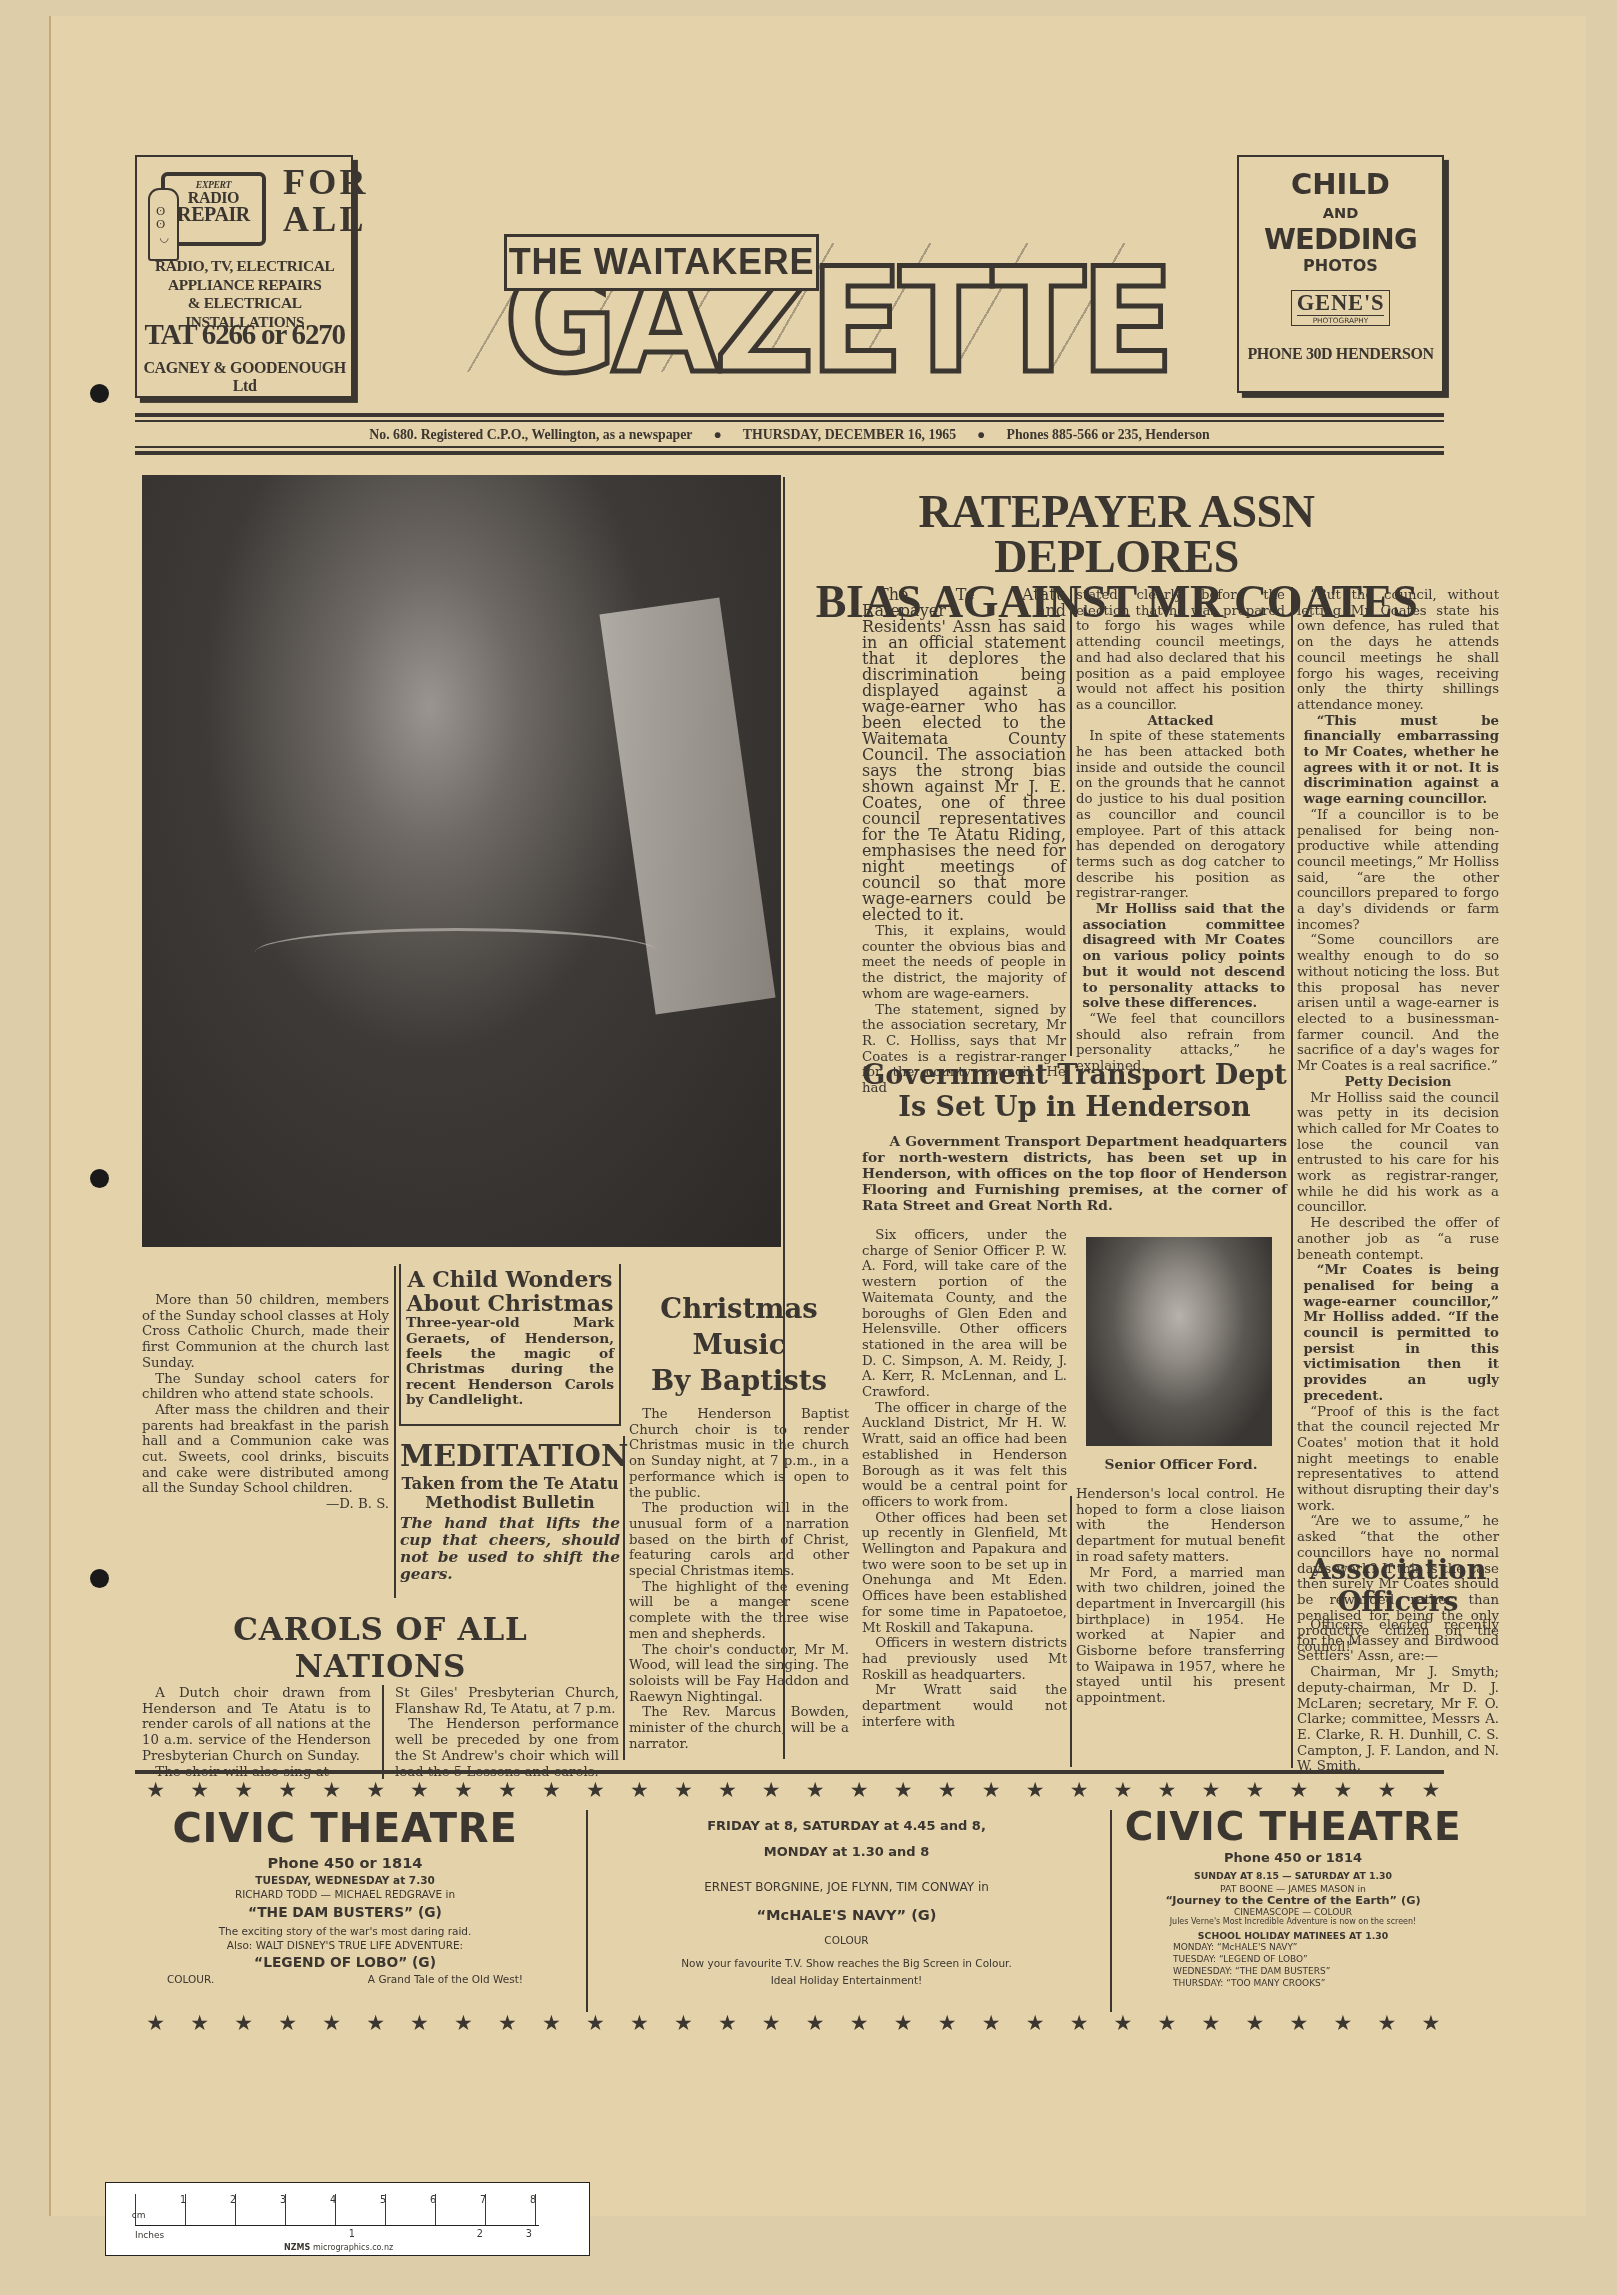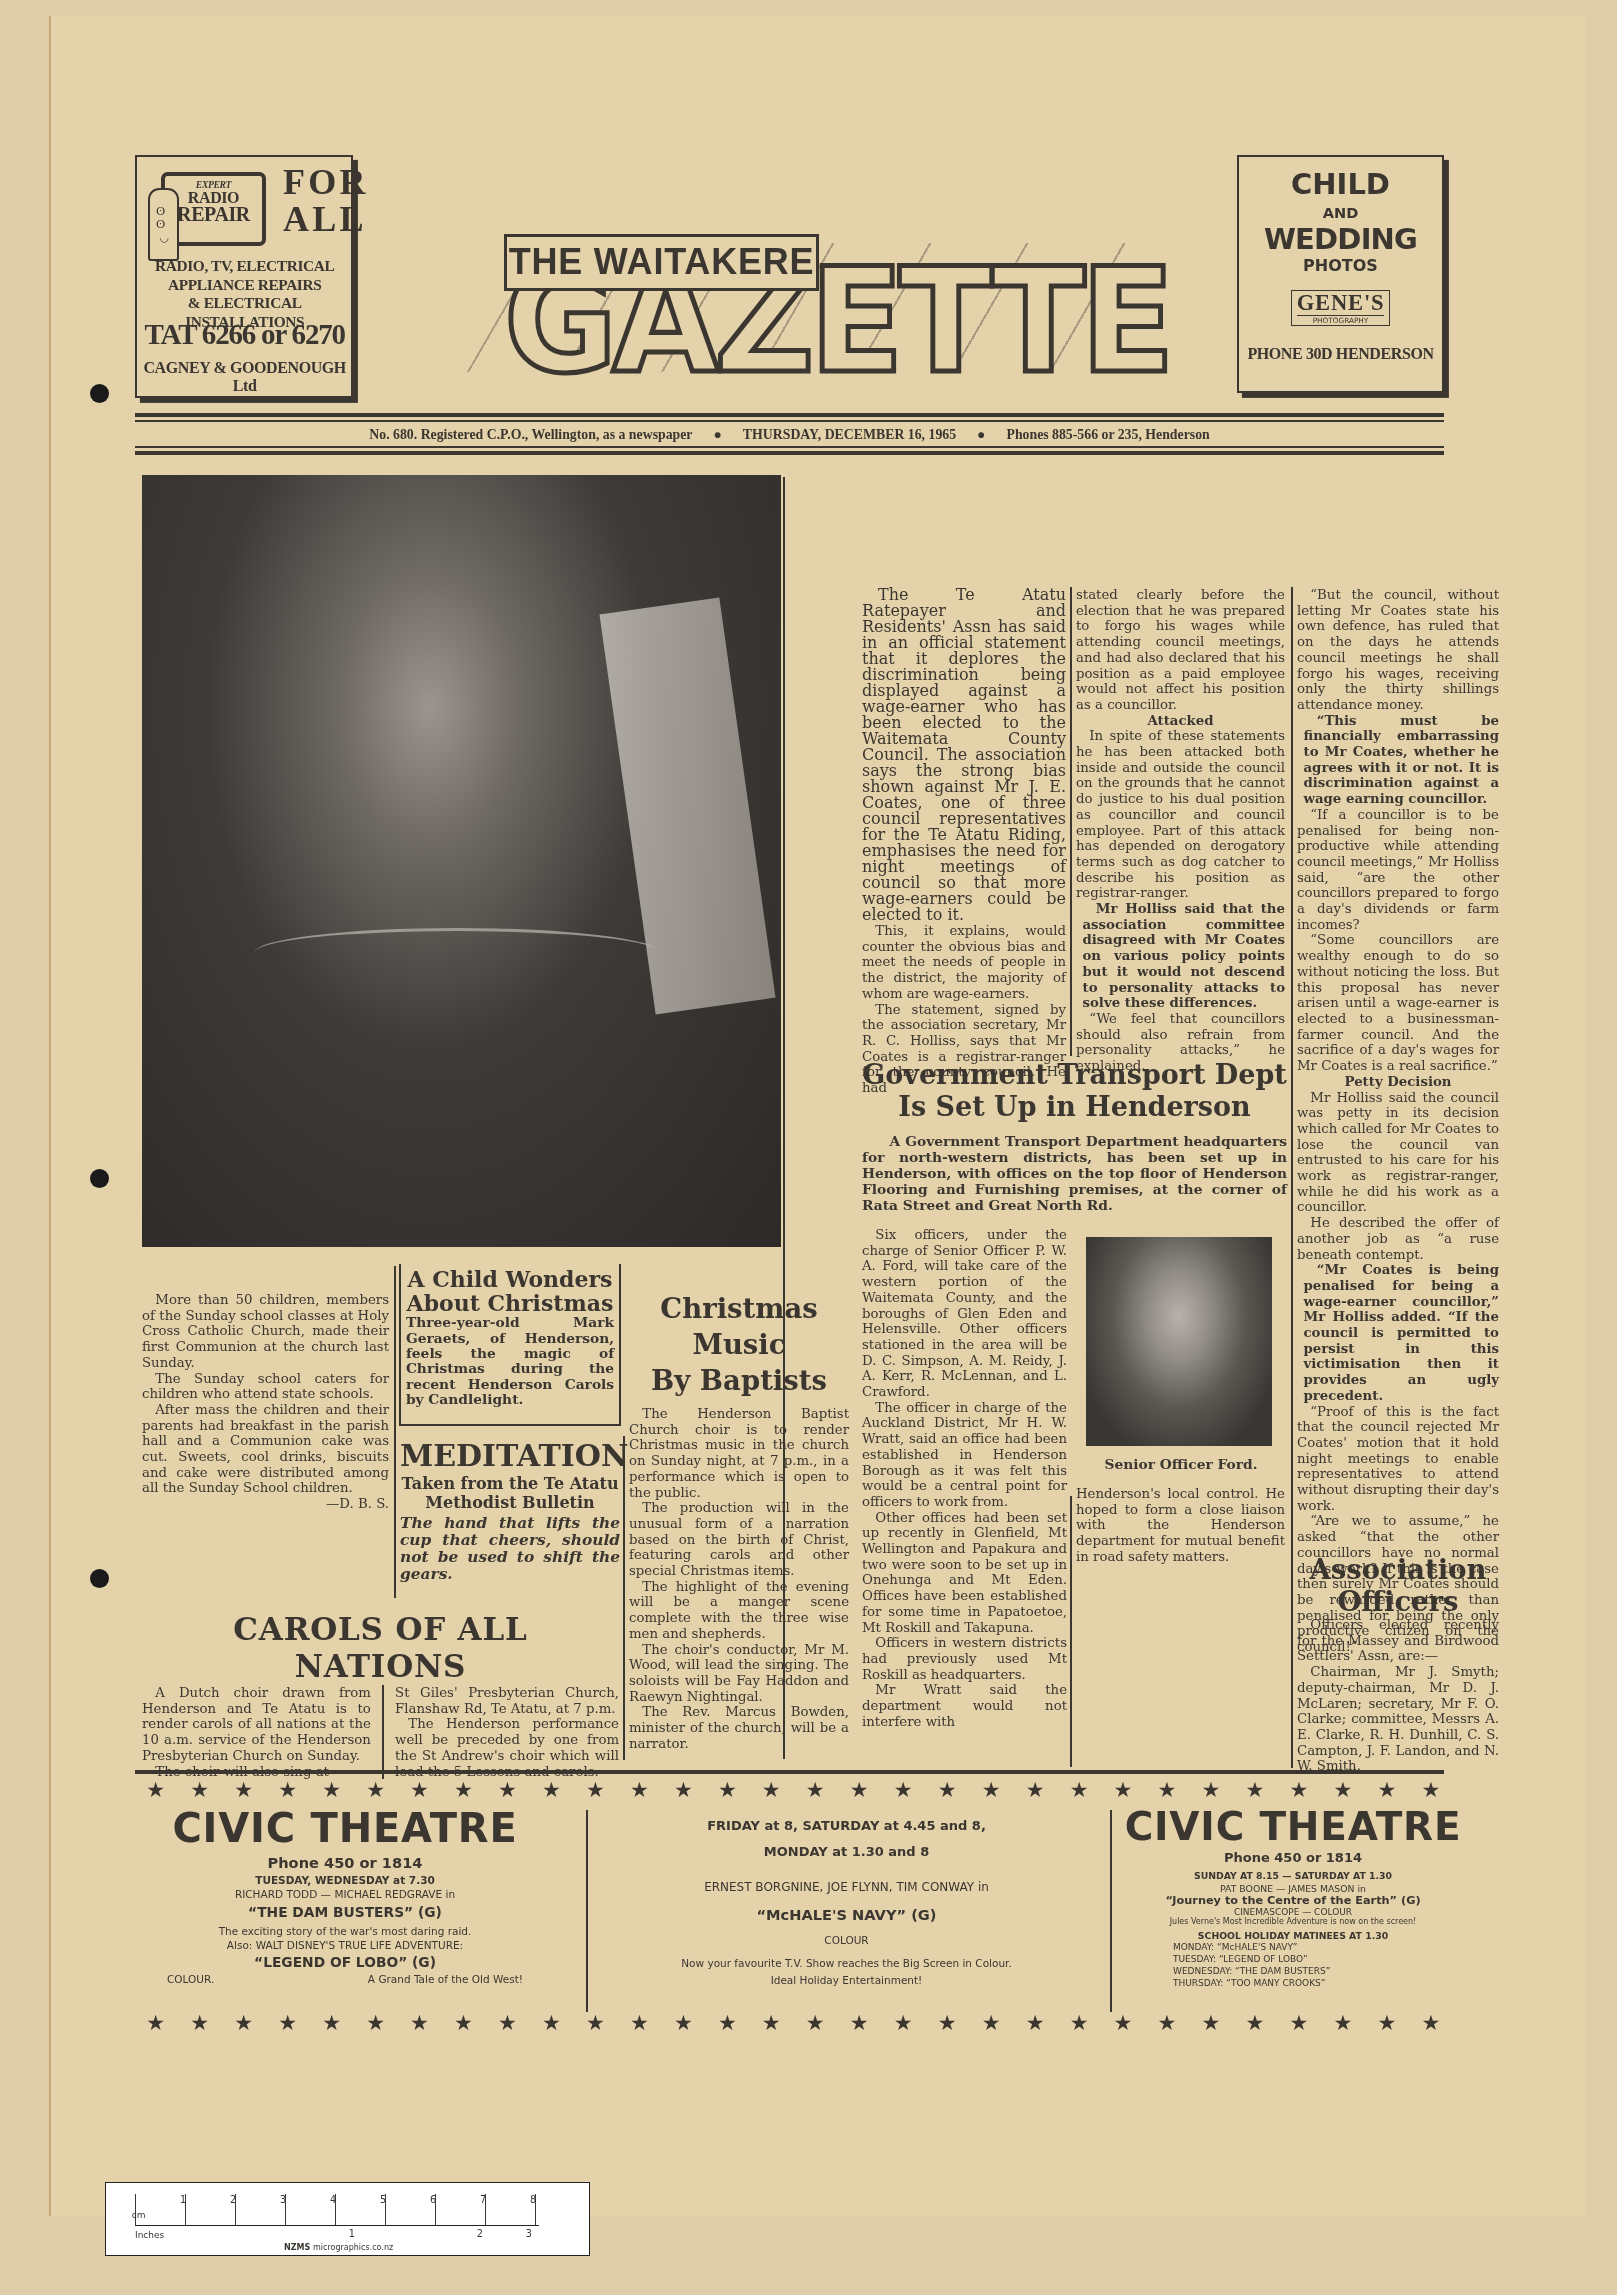--- a/index.html
+++ b/index.html
@@ -147,20 +147,26 @@
         <p>The choir will also sing at</p>
       </div>
       <div style="width:1.6px;background:#3b3630;"></div>
       <div class="text" style="width:228px;">
         <div>St Giles' Presbyterian Church, Flanshaw Rd, Te Atatu, at 7 p.m.</div>
         <p>The Henderson performance well be preceded by one from the St Andrew's choir which will lead the 5 Lessons and carols.</p>
       </div>
     </div>
   </div>
 
+  <div class="abs" style="left:740px;top:473px;width:651px;">
+    <div class="head-serif" style="font-family:'Liberation Serif',serif;font-size:46px;line-height:45px;font-weight:bold;letter-spacing:-0.4px;">
+      <div>RATEPAYER ASSN DEPLORES</div>
+      <div>BIAS AGAINST MR COATES</div>
+    </div>
+  </div>
   <div class="abs text" style="left:811px;top:571px;width:204px;">
     <p style="font-size:16px;line-height:16px;">The Te Atatu Ratepayer and Residents' Assn has said in an official statement that it deplores the discrimination being displayed against a wage-earner who has been elected to the Waitemata County Council. The association says the strong bias shown against Mr J. E. Coates, one of three council representatives for the Te Atatu Riding, emphasises the need for night meetings of council so that more wage-earners could be elected to it.</p>
     <p>This, it explains, would counter the obvious bias and meet the needs of people in the district, the majority of whom are wage-earners.</p>
     <p>The statement, signed by the association secretary, Mr R. C. Holliss, says that Mr Coates is a registrar-ranger for the county council. He had</p>
   </div>
   <div class="col-rule" style="left:1019px;top:571px;height:469px;"></div>
   <div class="abs text" style="left:1025px;top:571px;width:209px;">
     <div>stated clearly before the election that he was prepared to forgo his wages while attending council meetings, and had also declared that his position as a paid employee would not affect his position as a councillor.</div>
     <div class="bold" style="text-align:center;">Attacked</div>
     <p>In spite of these statements he has been attacked both inside and outside the council on the grounds that he cannot do justice to his dual position as councillor and council employee. Part of this attack has depended on derogatory terms such as dog catcher to describe his position as registrar-ranger.</p>
@@ -204,20 +210,21 @@
     <p>The officer in charge of the Auckland District, Mr H. W. Wratt, said an office had been established in Henderson Borough as it was felt this would be a central point for officers to work from.</p>
     <p>Other offices had been set up recently in Glenfield, Mt Wellington and Papakura and two were soon to be set up in Onehunga and Mt Eden. Offices have been established for some time in Papatoetoe, Mt Roskill and Takapuna.</p>
     <p>Officers in western districts had previously used Mt Roskill as headquarters.</p>
     <p>Mr Wratt said the department would not interfere with</p>
   </div>
   <div class="col-rule" style="left:1019px;top:1480px;height:271px;"></div>
   <div class="photo" style="left:1035px;top:1221px;width:186px;height:209px;background:radial-gradient(ellipse at 50% 38%,#b7b2aa 0,#8f8a84 25%,#5b5752 50%,#3a3633 80%);"></div>
   <div class="abs head-serif" style="left:1027px;top:1441px;width:206px;font-size:13.8px;">Senior Officer Ford.</div>
   <div class="abs text" style="left:1025px;top:1470px;width:209px;">
     <div>Henderson's local control. He hoped to form a close liaison with the Henderson department for mutual benefit in road safety matters.</div>
+    <p>Mr Ford, a married man with two children, joined the department in Invercargill (his birthplace) in 1954. He worked at Napier and Gisborne before transferring to Waipawa in 1957, where he stayed until his present appointment.</p>
   </div>
 
   <div class="rule-thick" style="left:84px;top:1754px;width:1309px;"></div>
 
   <div class="abs" style="left:84px;top:1762px;width:1327px;height:267px;">
     <div class="star-row" style="left:11.3px;top:0;width:1294px;">
       <span>★</span>
         <span>★</span>
         <span>★</span>
         <span>★</span>

